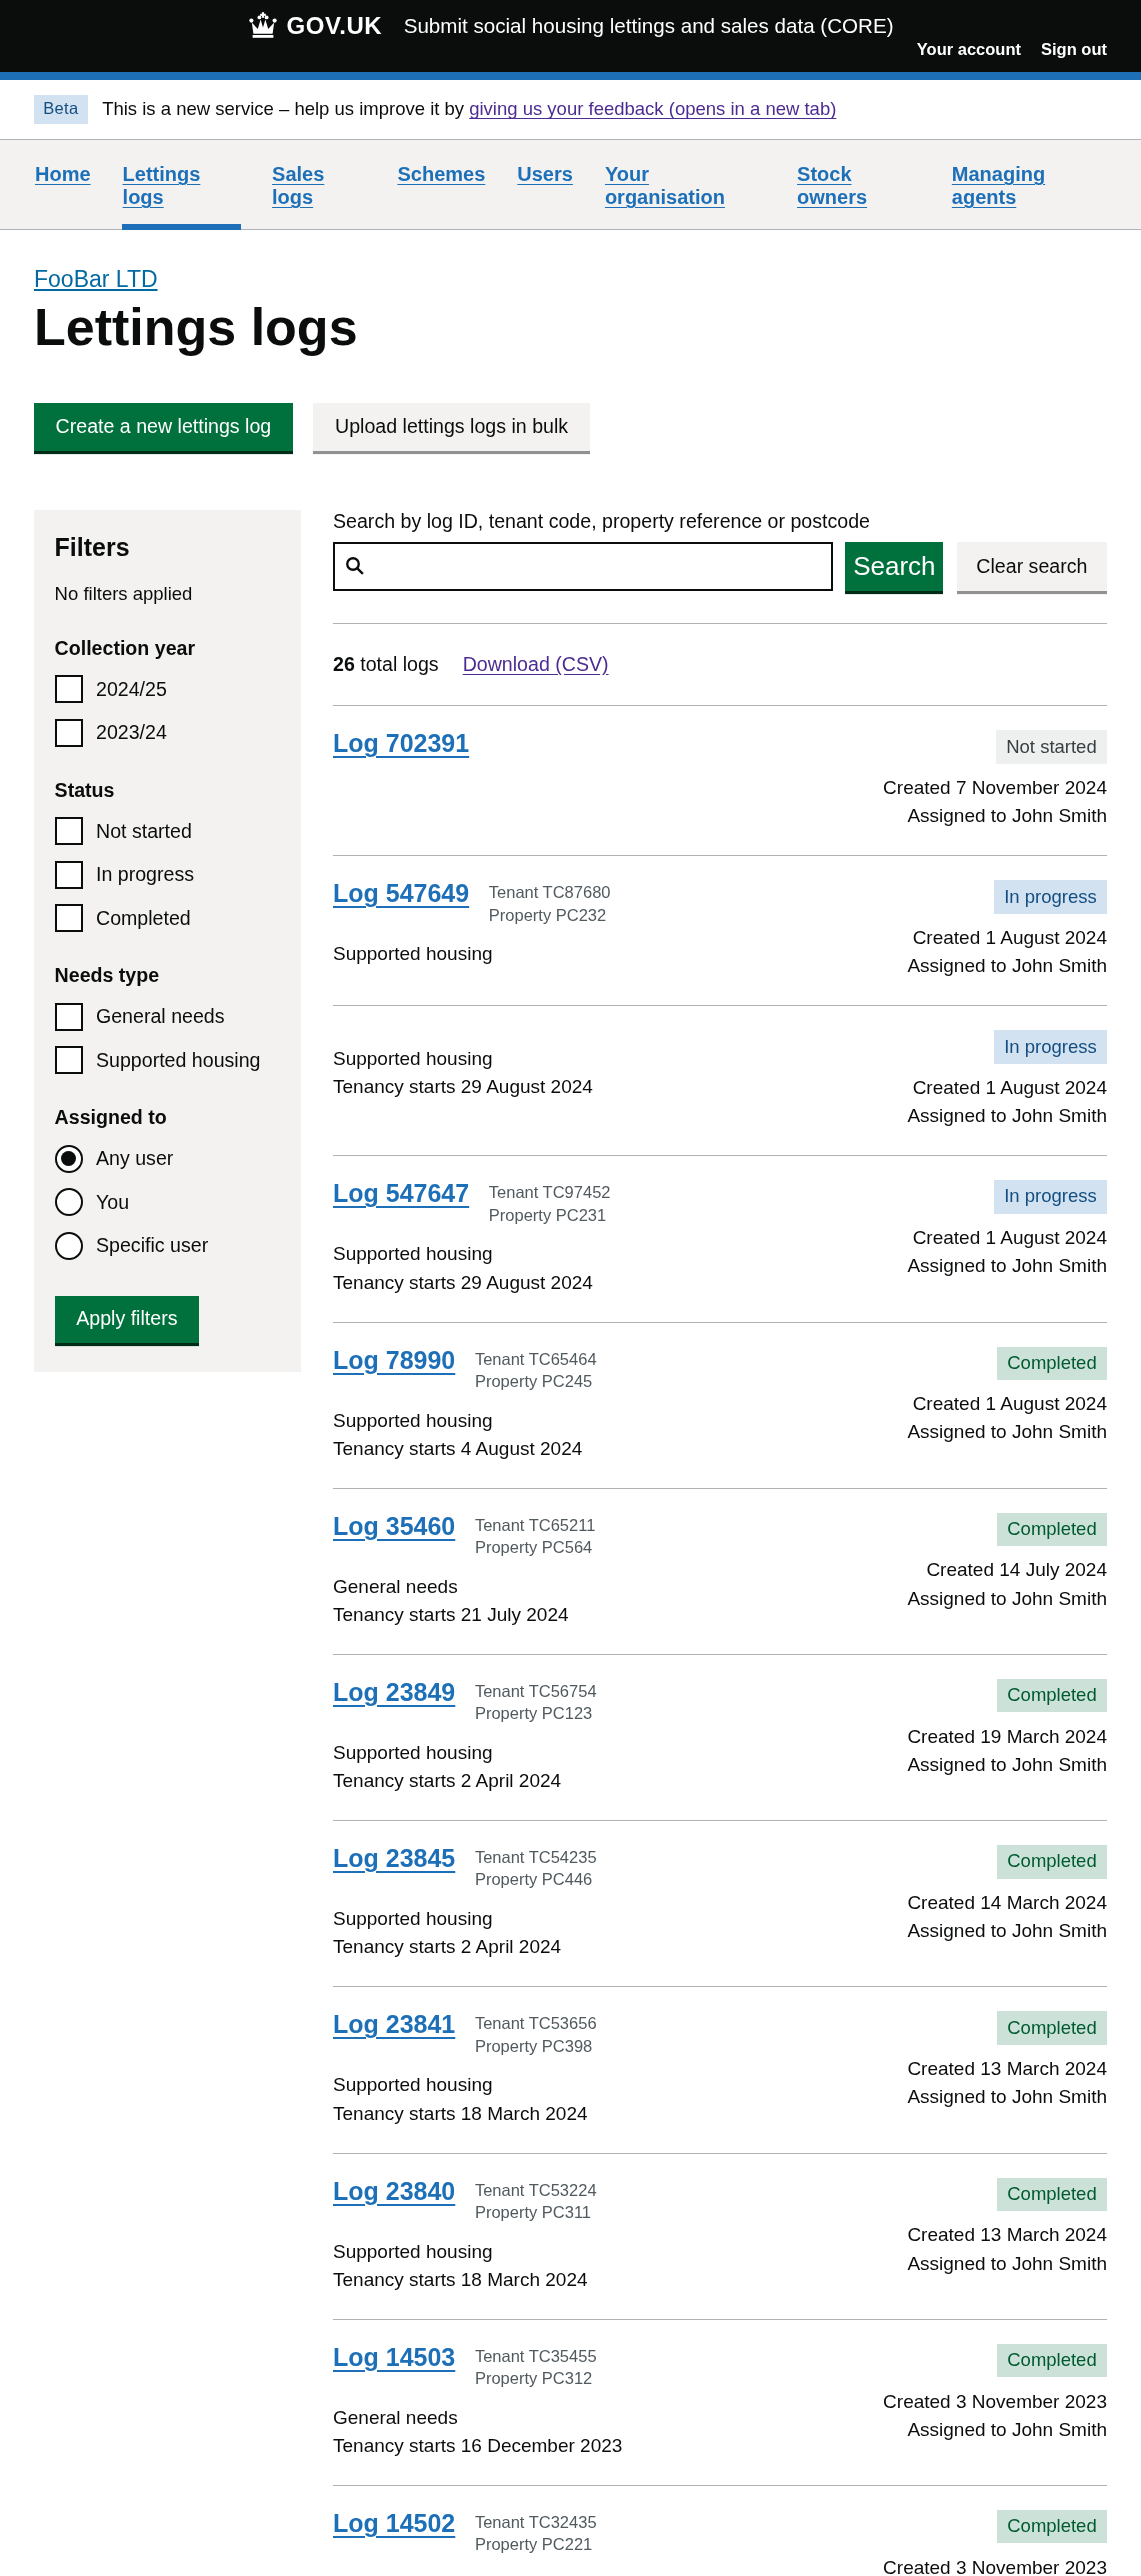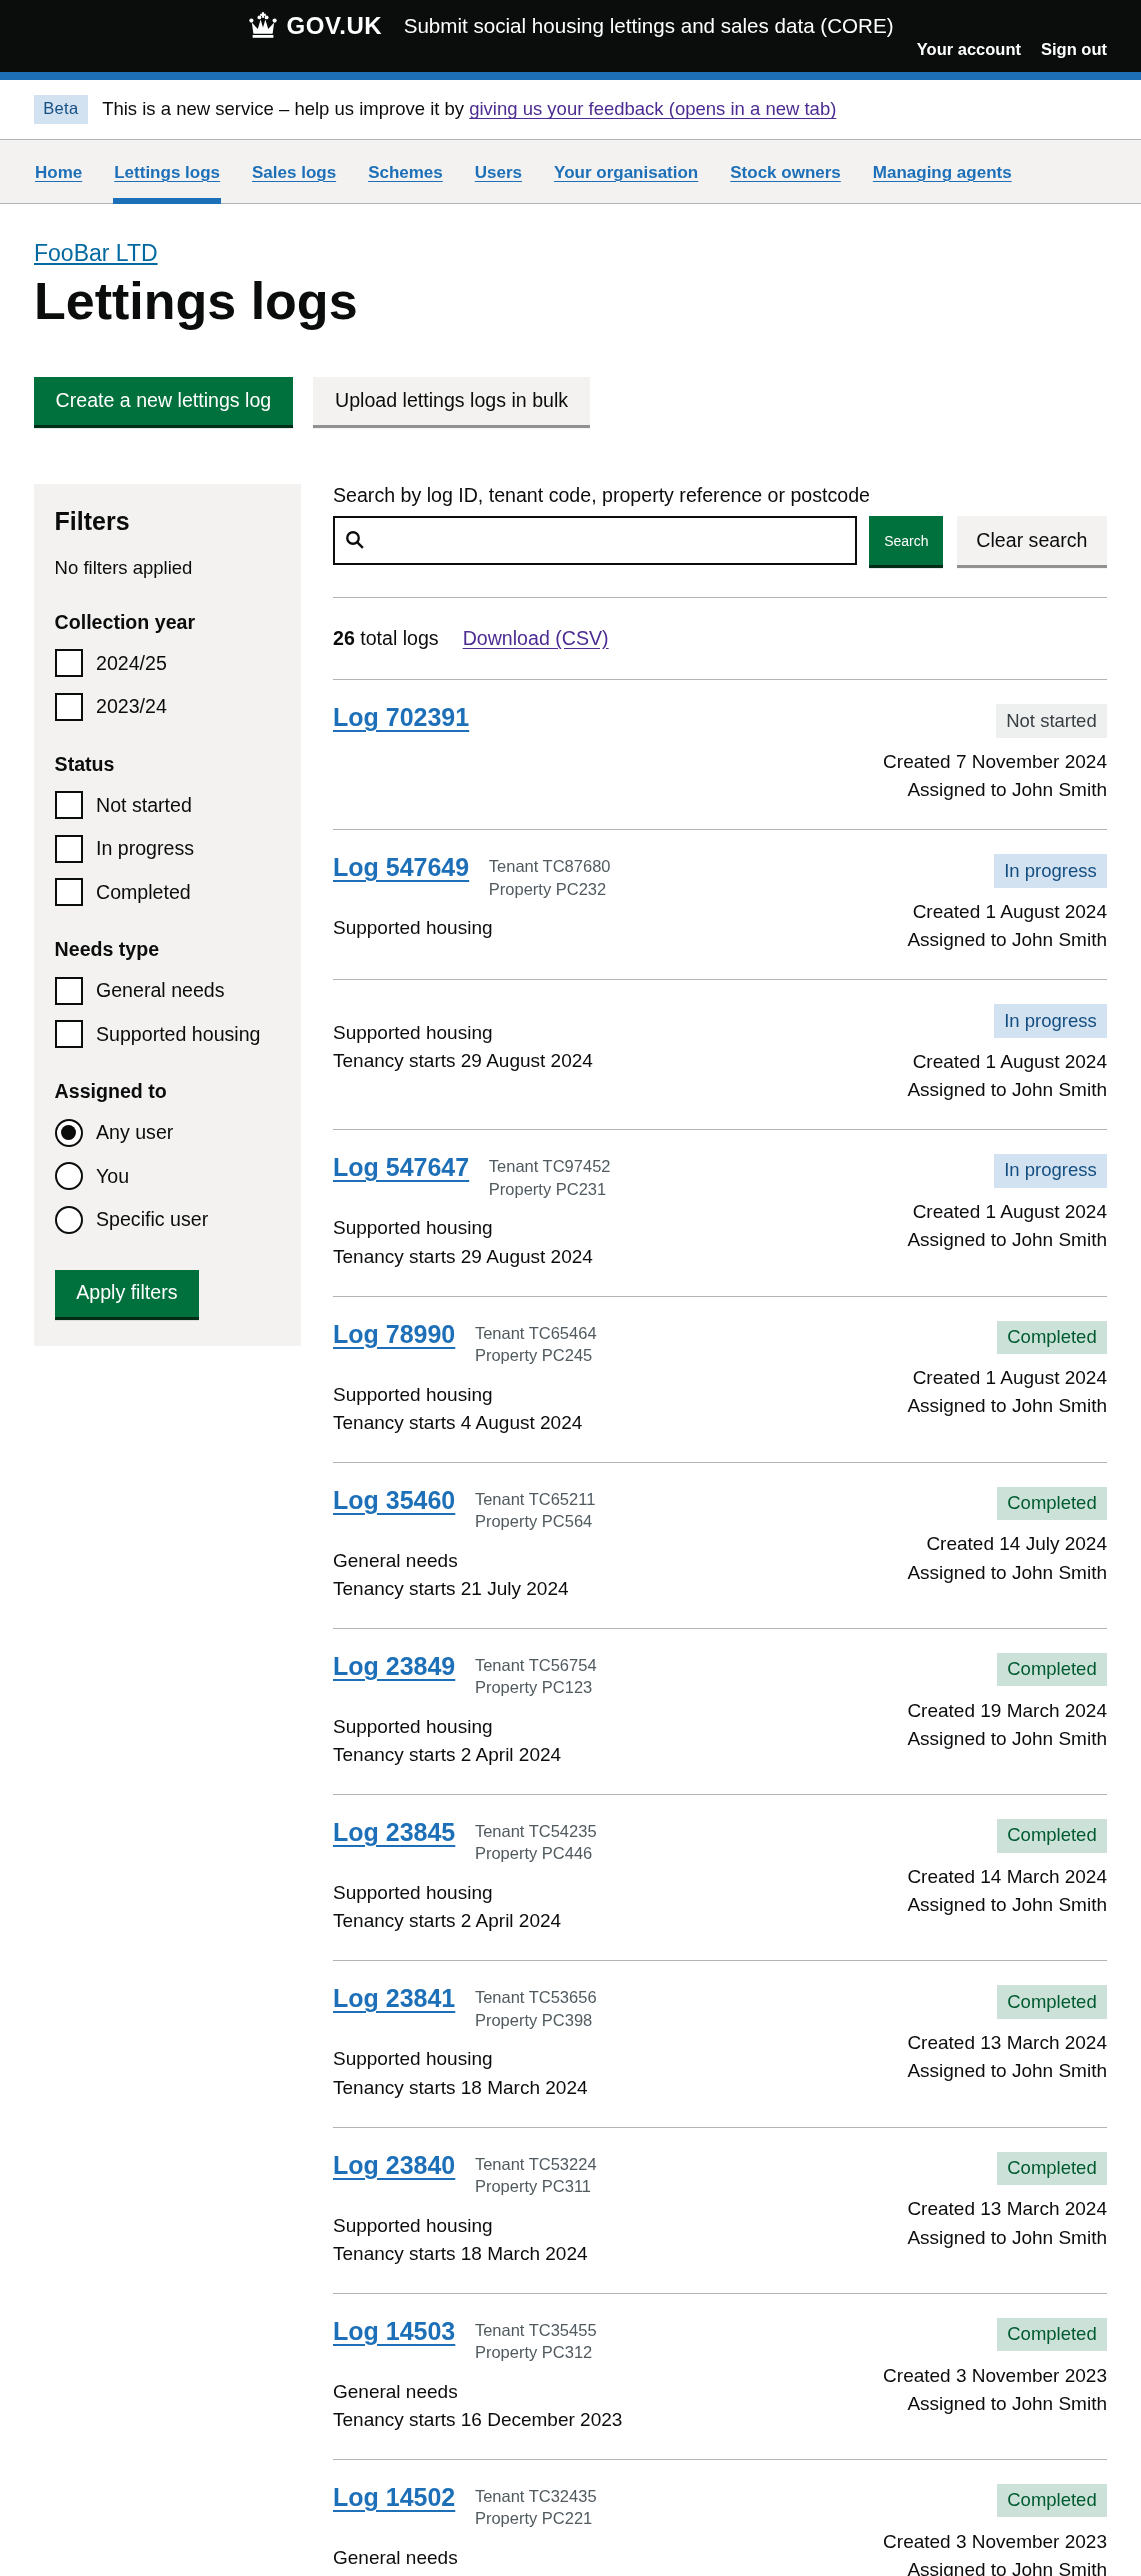--- a/index.html
+++ b/index.html
@@ -50,21 +50,21 @@
   
   .service-nav {
     background: #f3f2f1;
     padding: 0 34px;
     border-bottom: 1px solid #b1b4b6;
     display: flex;
     gap: 30px;
   }
   .nav-item {
     display: inline-block;
-    font-size: 17px;
+    font-size: 20px;
     font-weight: 700;
     color: #1d70b8;
     text-decoration: underline;
     text-underline-offset: 3.1px;
     text-decoration-thickness: 1px;
     padding: 23px 1px 19.6px;
     position: relative;
   }
   .nav-item.active::after {
     content: "";
@@ -152,22 +152,22 @@
   }
   .search-box input {
     border: none; outline: none;
     font-size: 19.6px;
     flex: 1;
     font-family: inherit;
     background: transparent;
   }
   .search-btn {
     margin-left: 12.4px;
-    width: 74px;
-    font-size: 14px;
+    width: 98px;
+    font-size: 26px;
     background: #00703c; color: #fff;
     border: none; cursor: pointer;
     box-shadow: 0 3.1px 0 #002d18;
   }
   .clear-btn {
     margin-left: 13.4px;
     padding: 0 19.6px;
     font-size: 19.6px;
     background: #f3f2f1; color: #0b0c0c;
     border: none; cursor: pointer;

